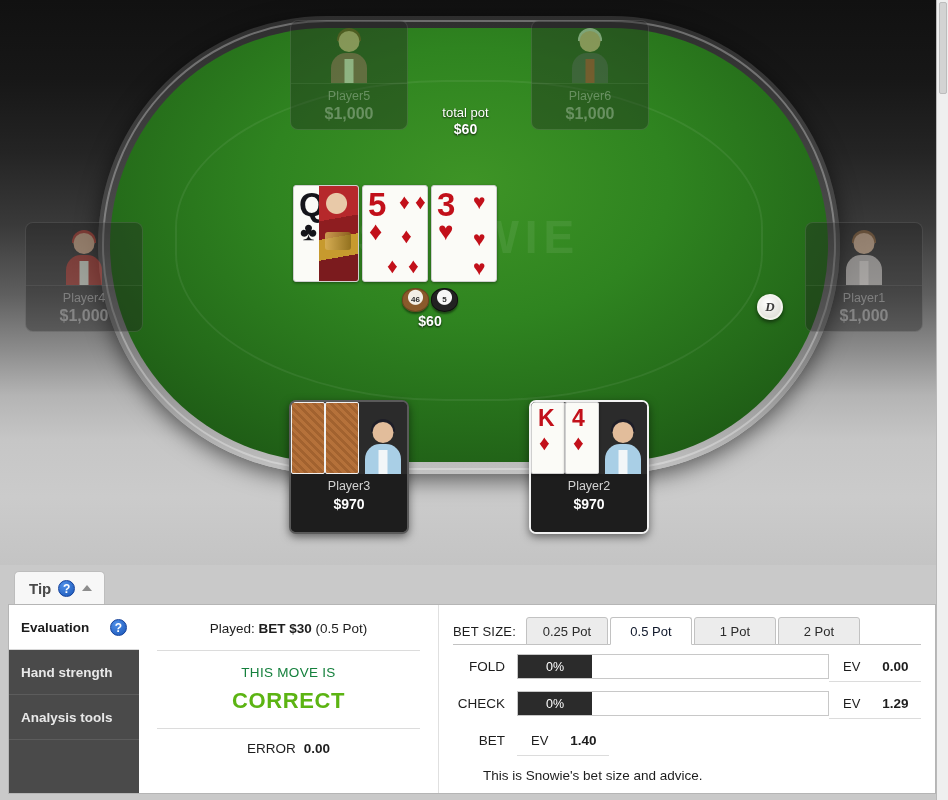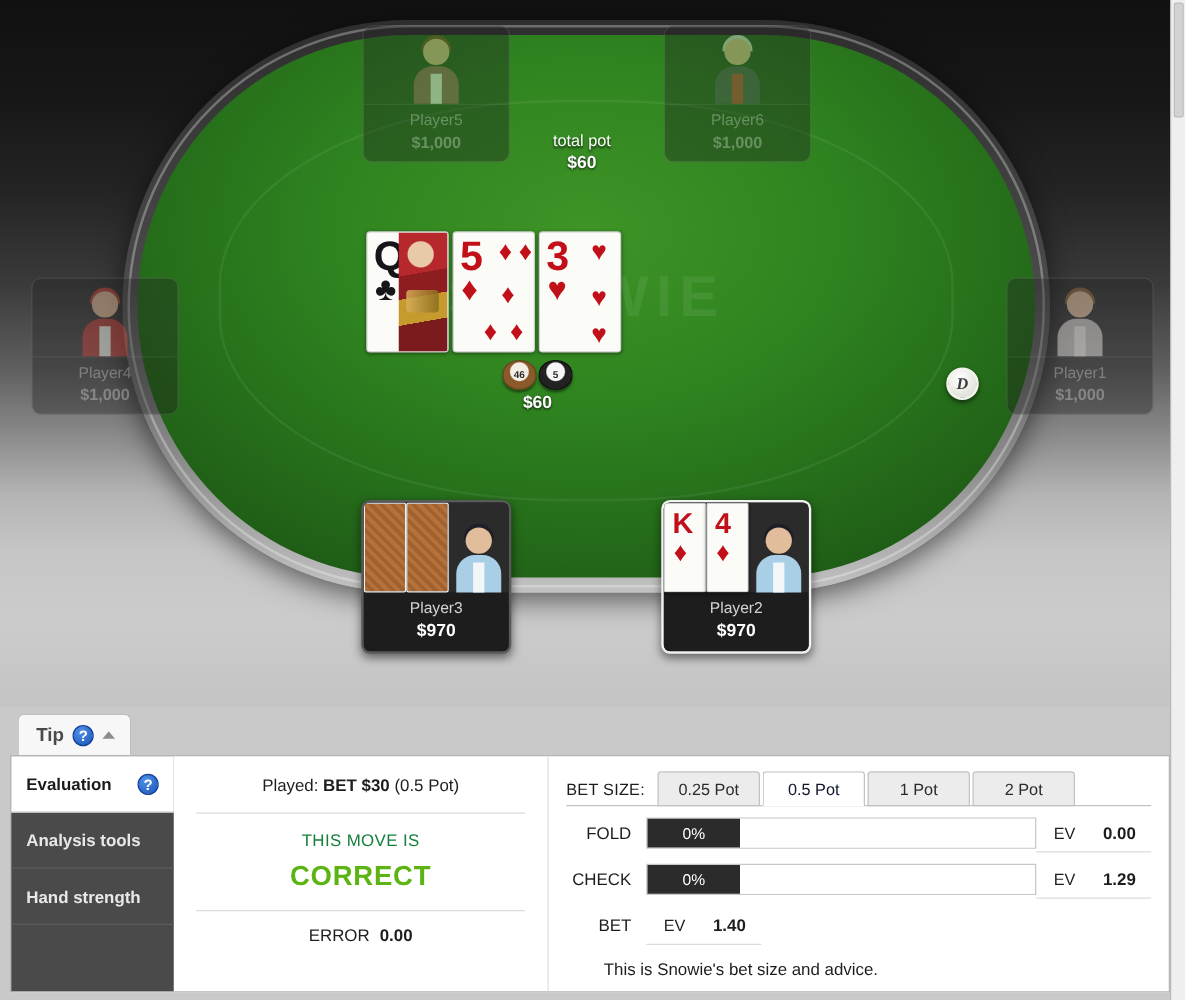--- a/index.html
+++ b/index.html
@@ -67,36 +67,36 @@
     height:62px; position:relative;
     background:rgba(30,30,30,.35);
     display:flex; align-items:flex-end; justify-content:center;
   }
   .seat-info {
     border-top:1px solid rgba(255,255,255,.12);
     text-align:center; padding:4px 0 6px;
     background:rgba(20,20,20,.35);
   }
   .seat-name { font-size:12.5px; color:#bdbdbd; line-height:17px; }
-  .seat-stack { font-size:13px; color:#dcdcdc; font-weight:bold; line-height:18px; }
+  .seat-stack { font-size:16px; color:#dcdcdc; font-weight:bold; line-height:18px; }
   .seat.dim { opacity:.52; }
   .seat.dim .seat-name, .seat.dim .seat-stack { color:#9a9a9a; }
 
   
   .seat-active {
     position:absolute; width:120px; border-radius:7px;
     background:#1f1f1f;
     box-shadow:0 3px 8px rgba(0,0,0,.5);
     overflow:hidden;
   }
   .seat-active.hero { border:2px solid #f2f2f2; }
   .seat-active.other { border:2px solid #5a5a5a; }
   .sa-top { height:72px; display:flex; background:#2b2b2b; }
   .sa-cards { display:flex; }
-  .sa-info { text-align:center; padding:3px 0 7px; background:#1d1d1d; }
+  .sa-info { text-align:center; padding:3px 0 18px; background:#1d1d1d; }
   .sa-name { font-size:12.5px; color:#d2d2d2; line-height:18px; }
   .sa-stack { font-size:14px; color:#ffffff; font-weight:bold; line-height:19px; }
 
   
   .av { position:relative; width:40px; height:58px; }
   .av .head { position:absolute; left:50%; transform:translateX(-50%); top:6px;
               width:21px; height:21px; border-radius:50%; }
   .av .hair { position:absolute; left:50%; transform:translateX(-50%); top:3px;
               width:24px; height:13px; border-radius:12px 12px 0 0; }
   .av .body { position:absolute; left:50%; transform:translateX(-50%); bottom:0;
@@ -437,24 +437,24 @@
 
 <div id="panel">
   <div id="panel-inner">
 
     <div id="eval-nav">
       <div class="nav-item active">
         <span>Evaluation</span>
         <span class="qmark">?</span>
       </div>
       <div class="nav-item">
+        <span>Hand strength</span>
+      </div>
+      <div class="nav-item">
         <span>Analysis tools</span>
-      </div>
-      <div class="nav-item">
-        <span>Hand strength</span>
       </div>
       <div class="nav-item blank"></div>
     </div>
 
     <div id="eval-middle">
       <div class="played-line">
         <span>Played: </span><b>BET $30</b><span> (0.5 Pot)</span>
       </div>
       <div class="hrule"></div>
       <div class="move-label">THIS MOVE IS</div>

